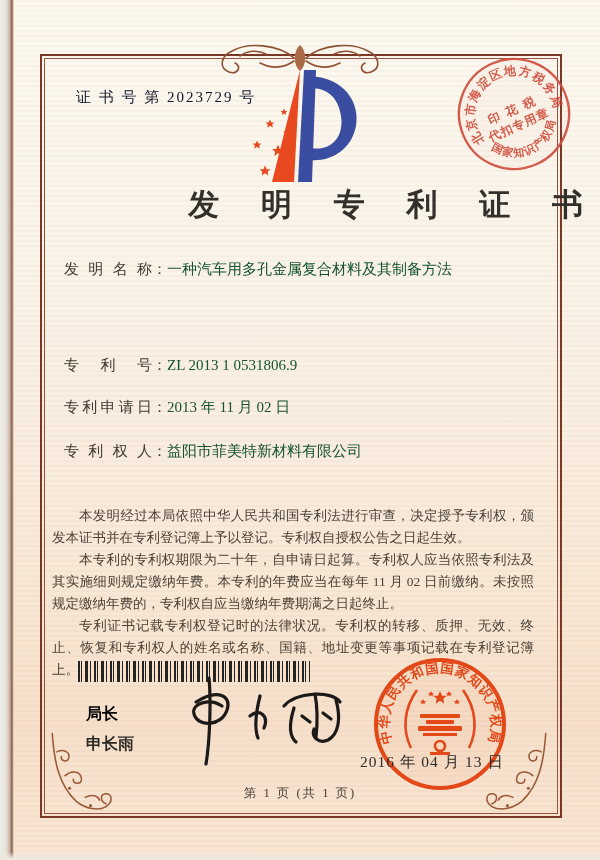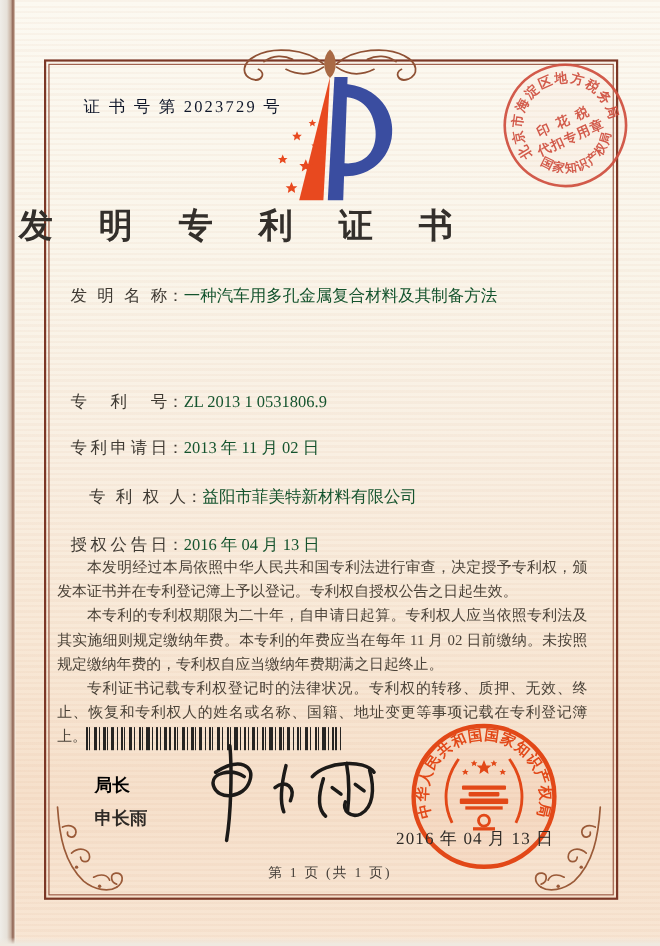--- a/index.html
+++ b/index.html
@@ -17,21 +17,21 @@
     background:linear-gradient(180deg,rgba(255,255,255,0) 0%,#efe9e0 80%);}
   
   .frame{position:absolute;left:40px;top:54px;width:518px;height:760px;
     border:2px solid #7b3726;}
   .frame-inner{position:absolute;inset:2px;border:1px solid #96523c;}
   .orn{position:absolute;}
   .content{position:absolute;inset:0;color:#3c362f;}
   .cert-no{position:absolute;left:76px;top:88px;font-size:15px;letter-spacing:2px;color:#0f172a;}
   .logo{position:absolute;left:236px;top:62px;}
   .tax-stamp{position:absolute;left:450px;top:50px;opacity:0.92;}
-  .title{position:absolute;left:0;right:0;top:184px;text-align:left;
+  .title{position:absolute;left:0;right:0;top:184px;text-align:right;
     font-size:31px;font-weight:700;letter-spacing:17px;text-indent:17px;color:#332f2b;}
   .field{position:absolute;left:64px;font-size:15px;color:#3f3a33;white-space:nowrap;}
   .f-label{display:inline-block;width:88px;text-align:justify;text-align-last:justify;}
   .f-value{color:#14532d;}
   .body-text{position:absolute;left:52px;width:482px;top:505px;}
   .body-text p{margin:0;font-size:13.5px;line-height:22px;text-indent:2em;
     text-align:justify;color:#4a4238;}
   .barcode{position:absolute;left:78px;top:661px;width:232px;height:21px;
     background:repeating-linear-gradient(90deg,
       #262422 0px,#262422 2px,rgba(0,0,0,0) 2px,rgba(0,0,0,0) 3px,
@@ -143,25 +143,22 @@
 
     <div class="field" style="top:260px;">
       <span class="f-label">发明名称</span><span>：</span><span class="f-value">一种汽车用多孔金属复合材料及其制备方法</span>
     </div>
     <div class="field" style="top:356px;">
       <span class="f-label">专利号</span><span>：</span><span class="f-value">ZL 2013 1 0531806.9</span>
     </div>
     <div class="field" style="top:398px;">
       <span class="f-label">专利申请日</span><span>：</span><span class="f-value">2013 年 11 月 02 日</span>
     </div>
-    <div class="field" style="top:442px;margin-left:17px;">
+    <div class="field" style="top:442px;">
       <span class="f-label">专利权人</span><span>：</span><span class="f-value">益阳市菲美特新材料有限公司</span>
-    </div>
-    <div class="field" style="top:486px;">
-      <span class="f-label">授权公告日</span><span>：</span><span class="f-value">2016 年 04 月 13 日</span>
     </div>
 
     <div class="body-text">
       <p>本发明经过本局依照中华人民共和国专利法进行审查，决定授予专利权，颁发本证书并在专利登记簿上予以登记。专利权自授权公告之日起生效。</p>
       <p>本专利的专利权期限为二十年，自申请日起算。专利权人应当依照专利法及其实施细则规定缴纳年费。本专利的年费应当在每年 11 月 02 日前缴纳。未按照规定缴纳年费的，专利权自应当缴纳年费期满之日起终止。</p>
       <p>专利证书记载专利权登记时的法律状况。专利权的转移、质押、无效、终止、恢复和专利权人的姓名或名称、国籍、地址变更等事项记载在专利登记簿上。</p>
     </div>
 
     <div class="barcode"></div>
 

